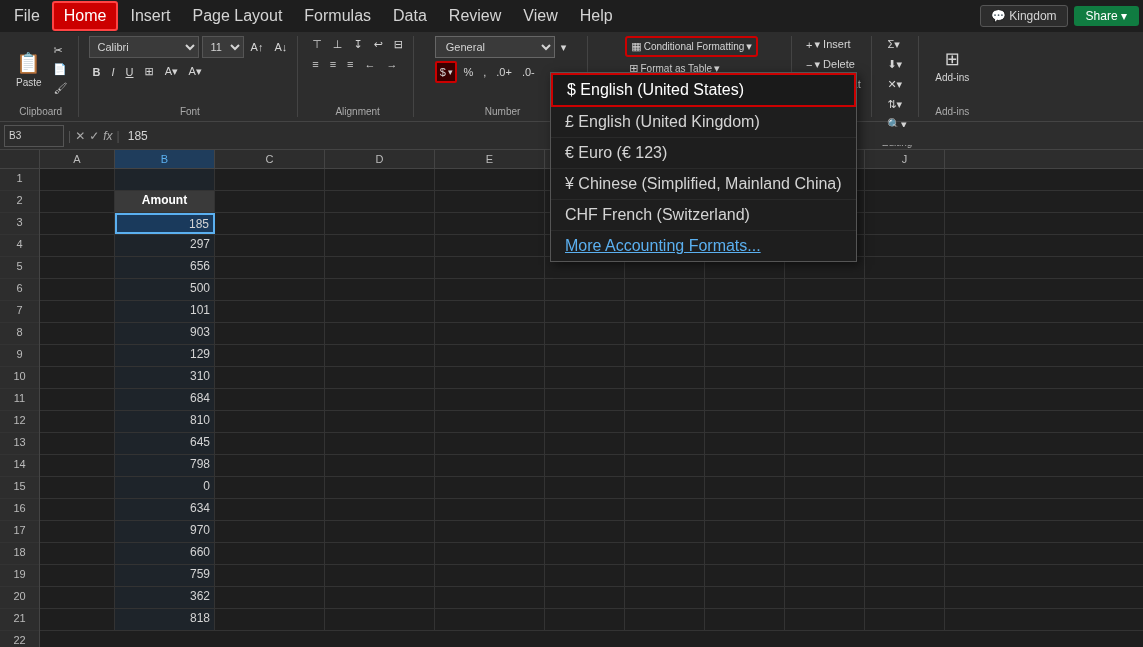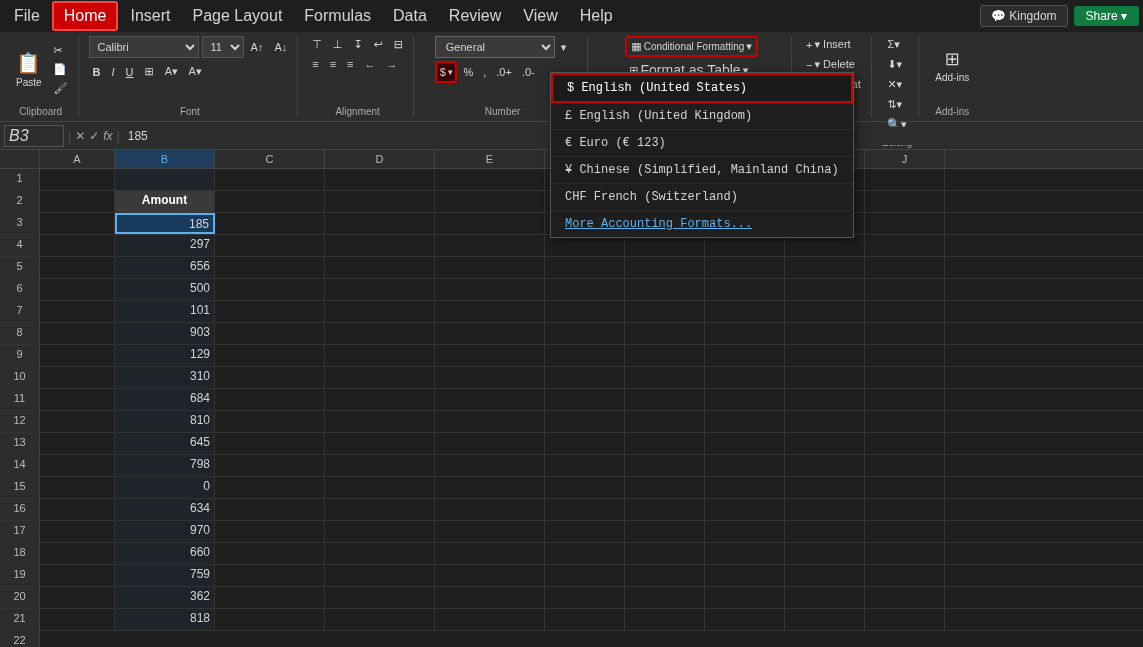--- a/index.html
+++ b/index.html
@@ -156,22 +156,21 @@
       padding: 0 4px;
       gap: 4px;
     }
     .cell-ref {
       background: #2d2d2d;
       border: 1px solid #555;
       color: #d4d4d4;
       width: 60px;
       height: 22px;
       padding: 2px 4px;
-      font-size: 16px;
-      font-style: italic;
+      font-size: 10px;
     }
     .formula-bar-sep { color: #555; }
     .formula-bar-icons { display: flex; gap: 4px; align-items: center; color: #aaa; }
     .formula-bar-input {
       flex: 1;
       background: #2d2d2d;
       border: none;
       color: #d4d4d4;
       font-size: 12px;
       padding: 2px 4px;
@@ -281,24 +280,23 @@
       left: 550px;
       background: #1e1e1e;
       border: 1px solid #555;
       box-shadow: 3px 3px 10px rgba(0,0,0,0.5);
       z-index: 1000;
       min-width: 270px;
     }
     .dropdown-item {
       padding: 6px 14px;
       cursor: pointer;
-      font-size: 12px;
+      font-size: 16px;
       color: #d4d4d4;
       border-bottom: 1px solid #2a2a2a;
-      font-family: Liberation Mono, monospace;
     }
     .dropdown-item.selected {
       background: #1a1a1a;
       border: 2px solid #cc0000;
       color: #fff;
     }
     .dropdown-item.more-link {
       color: #5bb0f0;
       text-decoration: underline;
       border: none;
@@ -438,21 +436,21 @@
       <div style="display:flex;gap:3px;align-items:center;">
         <button class="ribbon-btn cond-format-btn" style="border:2px solid #cc0000;padding:2px 4px;">
           <span>▦</span>
           <span style="font-size:10px;">Conditional Formatting</span>
           <span>▾</span>
         </button>
       </div>
       <div style="display:flex;gap:3px;align-items:center;">
         <button class="ribbon-btn">
           <span>⊞</span>
-          <span style="font-size:14px;">Format as Table</span>
+          <span style="font-size:10px;">Format as Table</span>
           <span>▾</span>
         </button>
       </div>
     </div>
     <span class="ribbon-group-label">Styles</span>
   </div>
 
   <div class="ribbon-group">
     <div style="display:flex;flex-direction:column;gap:3px;">
       <button class="ribbon-btn">

